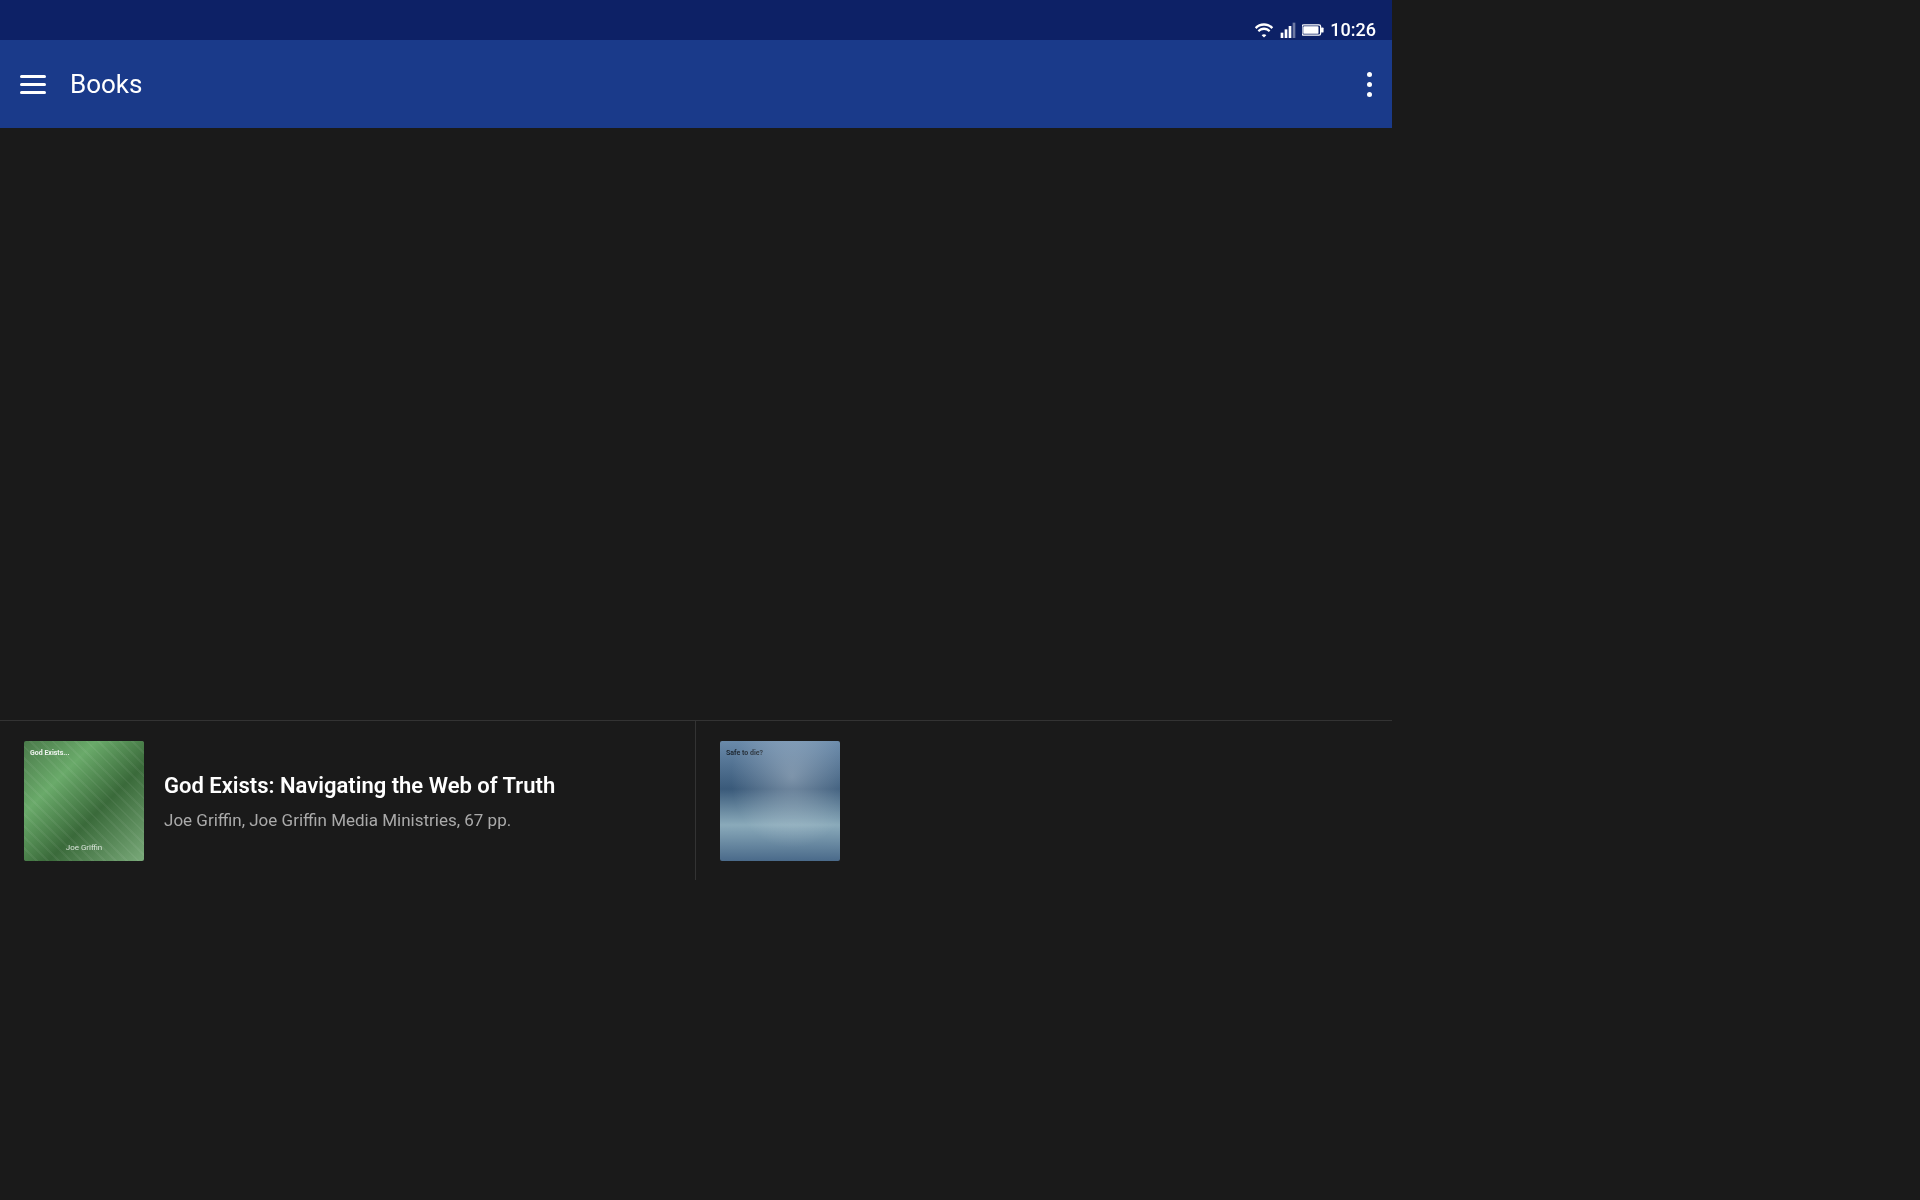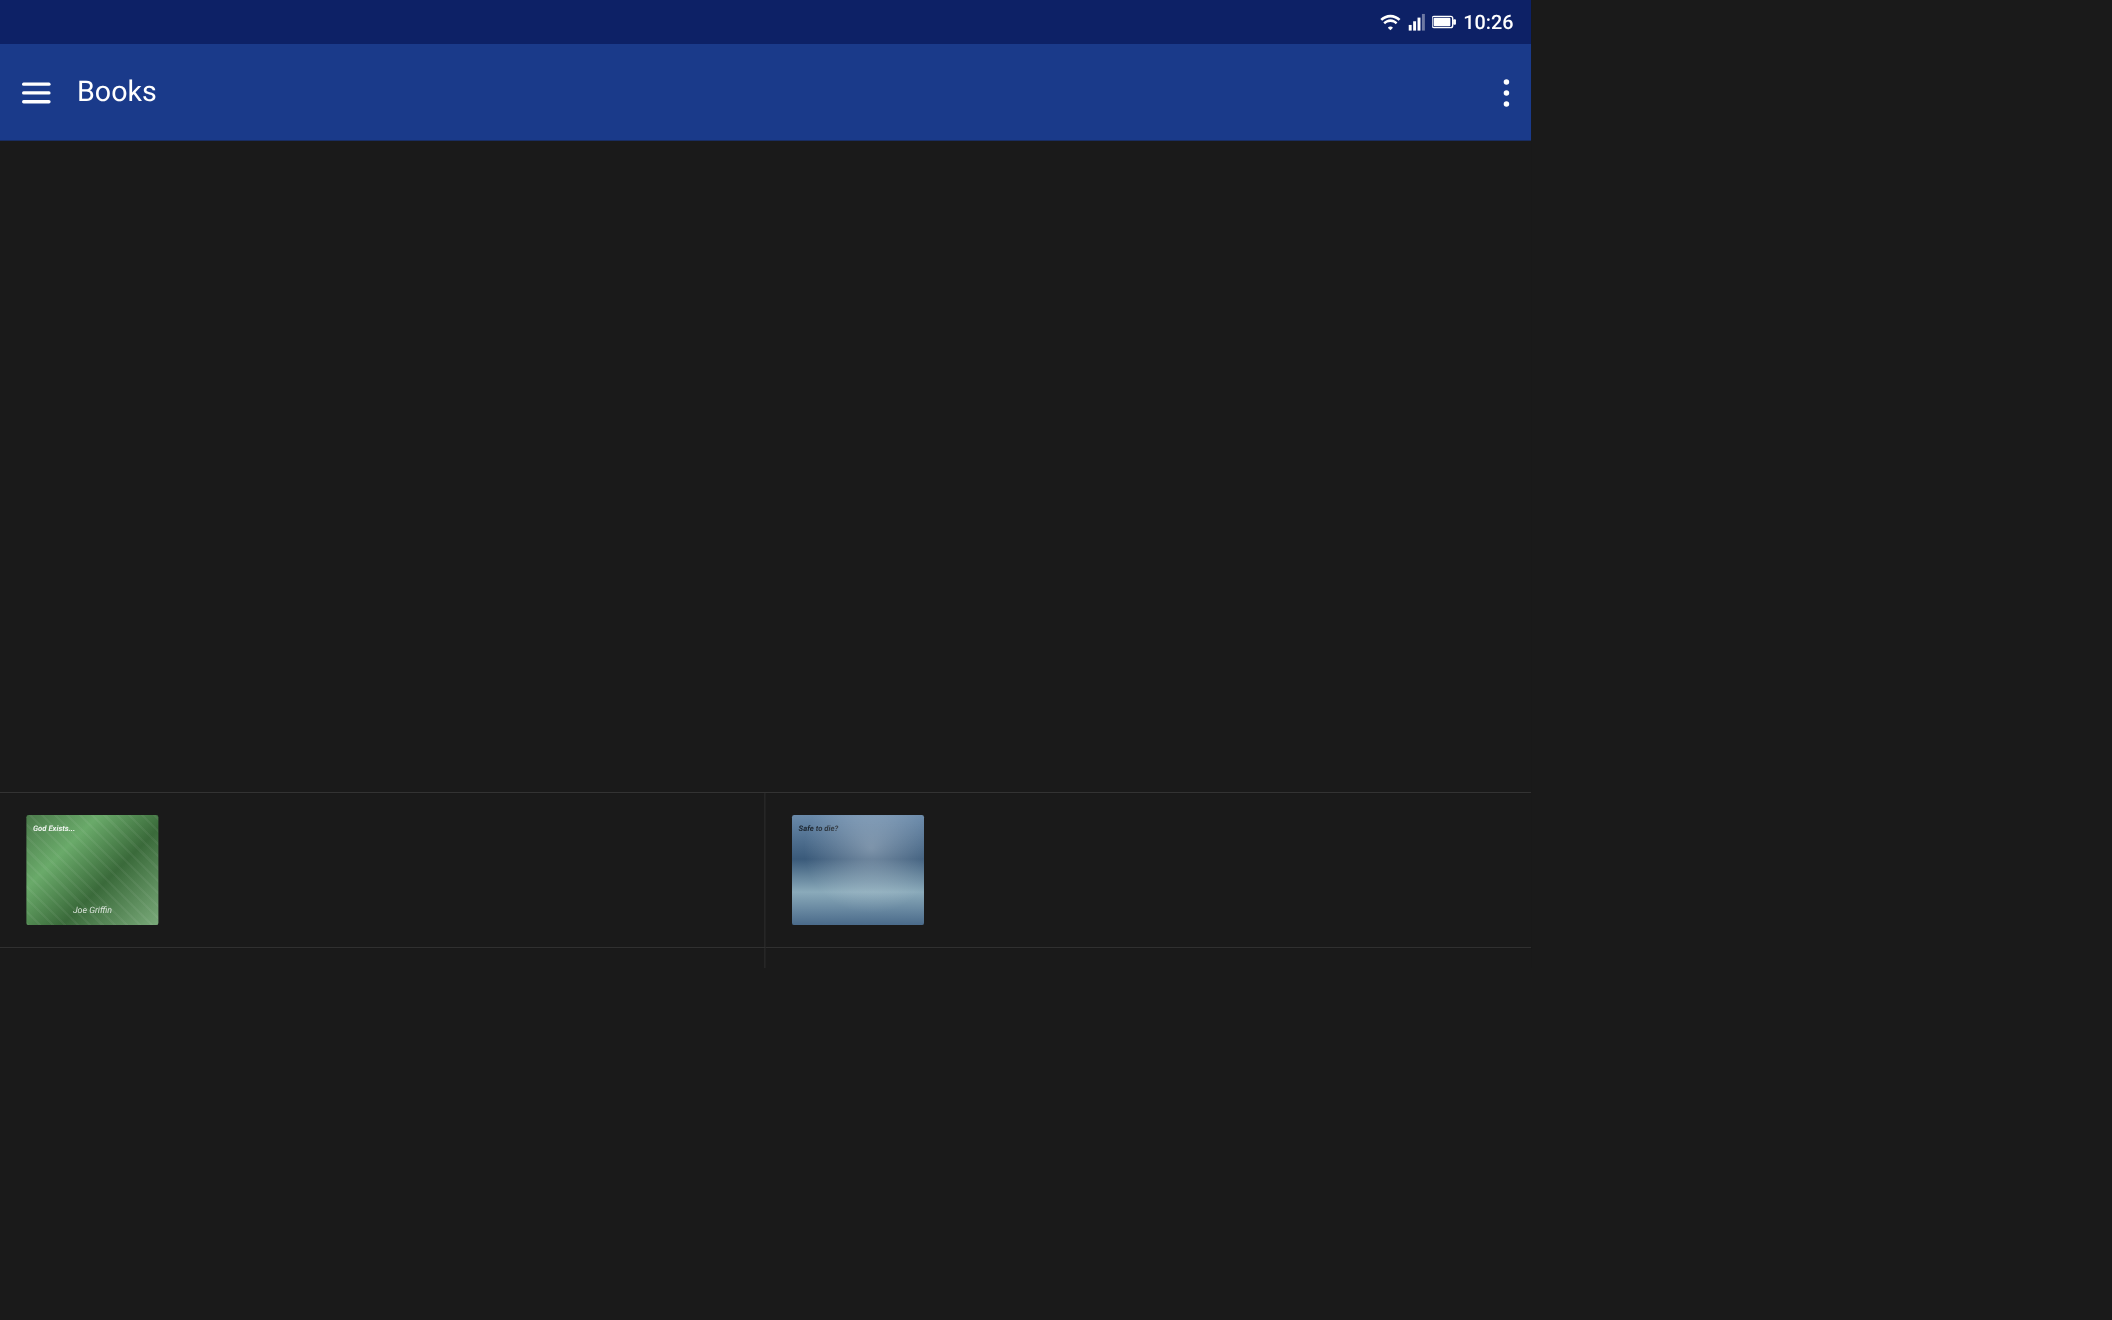--- a/index.html
+++ b/index.html
@@ -11,21 +11,21 @@
       overflow: hidden;
       position: relative;
     }
 
     
     .status-bar {
       width: 100%;
       height: 40px;
       background: #0d2166;
       display: flex;
-      align-items: center;
+      align-items: flex-end;
       justify-content: flex-end;
       padding: 0 16px;
       gap: 8px;
     }
     .status-bar-icons {
       display: flex;
       align-items: center;
       gap: 6px;
     }
     .status-time {
@@ -109,26 +109,25 @@
       border-bottom: 1px solid #333;
       cursor: pointer;
       background: #1a1a1a;
     }
     .book-item:nth-child(odd) {
       border-right: 1px solid #333;
     }
 
     .book-cover {
       width: 120px;
-      height: 100px;
+      height: 120px;
       flex-shrink: 0;
       border-radius: 2px;
       overflow: hidden;
       position: relative;
-      font-style: italic;
     }
 
     
     .book-cover-1 {
       background: linear-gradient(135deg, #4a7a4a 0%, #6aaa6a 30%, #3a6a3a 60%, #7aaa7a 100%);
     }
     .book-cover-1::before {
       content: '';
       position: absolute;
       inset: 0;
@@ -285,20 +284,24 @@
 
 <div class="main-content"></div>
 
 <div class="books-grid">
 
   <div class="book-item">
     <div class="book-cover book-cover-1">
       <div class="book-cover-title-small">God Exists...</div>
       <div class="book-cover-text">Joe Griffin</div>
     </div>
+    <div class="book-info">
+      <div class="book-title">God Exists: Navigating the Web of Truth</div>
+      <div class="book-meta">Joe Griffin, Joe Griffin Media Ministries, 67 pp.</div>
+    </div>
   </div>
 
   <div class="book-item">
     <div class="book-cover book-cover-2">
       <div class="book-cover-title-small" style="color:rgba(0,0,0,0.7)">Safe to die?</div>
     </div>
   </div>
 
   <div class="book-item">
     <div class="book-cover book-cover-3">

